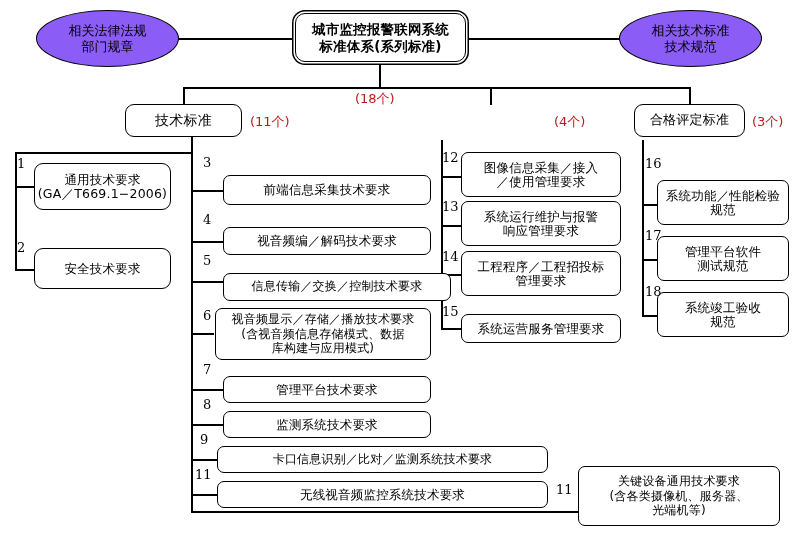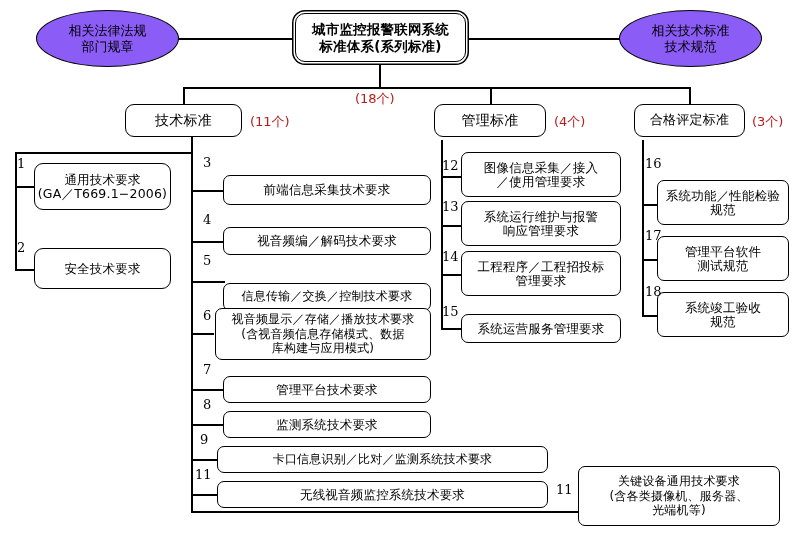--- a/index.html
+++ b/index.html
@@ -150,41 +150,40 @@
 技术规范</div>
 
   <div class="node root" style="left:295px;top:13px;width:171px;height:49px;">城市监控报警联网系统
 标准体系(系列标准)</div>
 
   <div class="cnt" style="left:355px;top:90px;">(18个)</div>
 
   <div class="node cat" style="left:125px;top:104px;width:117px;height:33px;">技术标准</div>
   <div class="cnt" style="left:250px;top:113px;">(11个)</div>
 
-  <div class="node cat" style="left:434px;top:104px;width:112px;height:33px;">管理标准</div>
   <div class="cnt" style="left:554px;top:113px;">(4个)</div>
 
   <div class="node cat" style="left:634px;top:104px;width:111px;height:33px;font-size:13px;">合格评定标准</div>
   <div class="cnt" style="left:752px;top:113px;">(3个)</div>
 
   <div class="num" style="left:17px;top:156px;">1</div>
   <div class="node rnd leaf" style="left:34px;top:163px;width:137px;height:47px;">通用技术要求
 (GA／T669.1−2006)</div>
 
   <div class="num" style="left:17px;top:240px;">2</div>
   <div class="node rnd leaf" style="left:34px;top:248px;width:137px;height:41px;">安全技术要求</div>
 
   <div class="num" style="left:203px;top:155px;">3</div>
   <div class="node rnd-sm leaf" style="left:223px;top:175px;width:208px;height:30px;">前端信息采集技术要求</div>
 
   <div class="num" style="left:203px;top:212px;">4</div>
   <div class="node rnd-sm leaf" style="left:223px;top:227px;width:208px;height:28px;">视音频编／解码技术要求</div>
 
   <div class="num" style="left:203px;top:253px;">5</div>
-  <div class="node rnd-sm leaf tight" style="left:223px;top:283px;width:208px;height:28px;">信息传输／交换／控制技术要求</div>
+  <div class="node rnd-sm leaf tight" style="left:223px;top:273px;width:228px;height:28px;">信息传输／交换／控制技术要求</div>
 
   <div class="num" style="left:203px;top:308px;">6</div>
   <div class="node rnd-sm leaf tight" style="left:215px;top:308px;width:216px;height:52px;line-height:1.2;">视音频显示／存储／播放技术要求
 (含视音频信息存储模式、数据
 库构建与应用模式)</div>
 
   <div class="num" style="left:203px;top:362px;">7</div>
   <div class="node rnd-sm leaf" style="left:223px;top:376px;width:208px;height:27px;">管理平台技术要求</div>
 
   <div class="num" style="left:203px;top:397px;">8</div>
@@ -194,21 +193,21 @@
   <div class="node rnd-sm leaf tight" style="left:217px;top:446px;width:331px;height:27px;">卡口信息识别／比对／监测系统技术要求</div>
 
   <div class="num" style="left:195px;top:467px;">11</div>
   <div class="node rnd-sm leaf" style="left:217px;top:481px;width:331px;height:27px;">无线视音频监控系统技术要求</div>
 
   <div class="num" style="left:556px;top:482px;">11</div>
   <div class="node rnd-sm leaf tight" style="left:578px;top:466px;width:202px;height:60px;line-height:1.2;">关键设备通用技术要求
 (含各类摄像机、服务器、
 光端机等)</div>
 
-  <div class="num" style="left:442px;top:150px;margin-top:8px;">12</div>
+  <div class="num" style="left:442px;top:150px;">12</div>
   <div class="node rnd-sm leaf" style="left:461px;top:152px;width:160px;height:45px;">图像信息采集／接入
 ／使用管理要求</div>
 
   <div class="num" style="left:442px;top:199px;">13</div>
   <div class="node rnd-sm leaf" style="left:461px;top:201px;width:160px;height:45px;">系统运行维护与报警
 响应管理要求</div>
 
   <div class="num" style="left:442px;top:249px;">14</div>
   <div class="node rnd-sm leaf" style="left:461px;top:251px;width:160px;height:45px;">工程程序／工程招投标
 管理要求</div>

